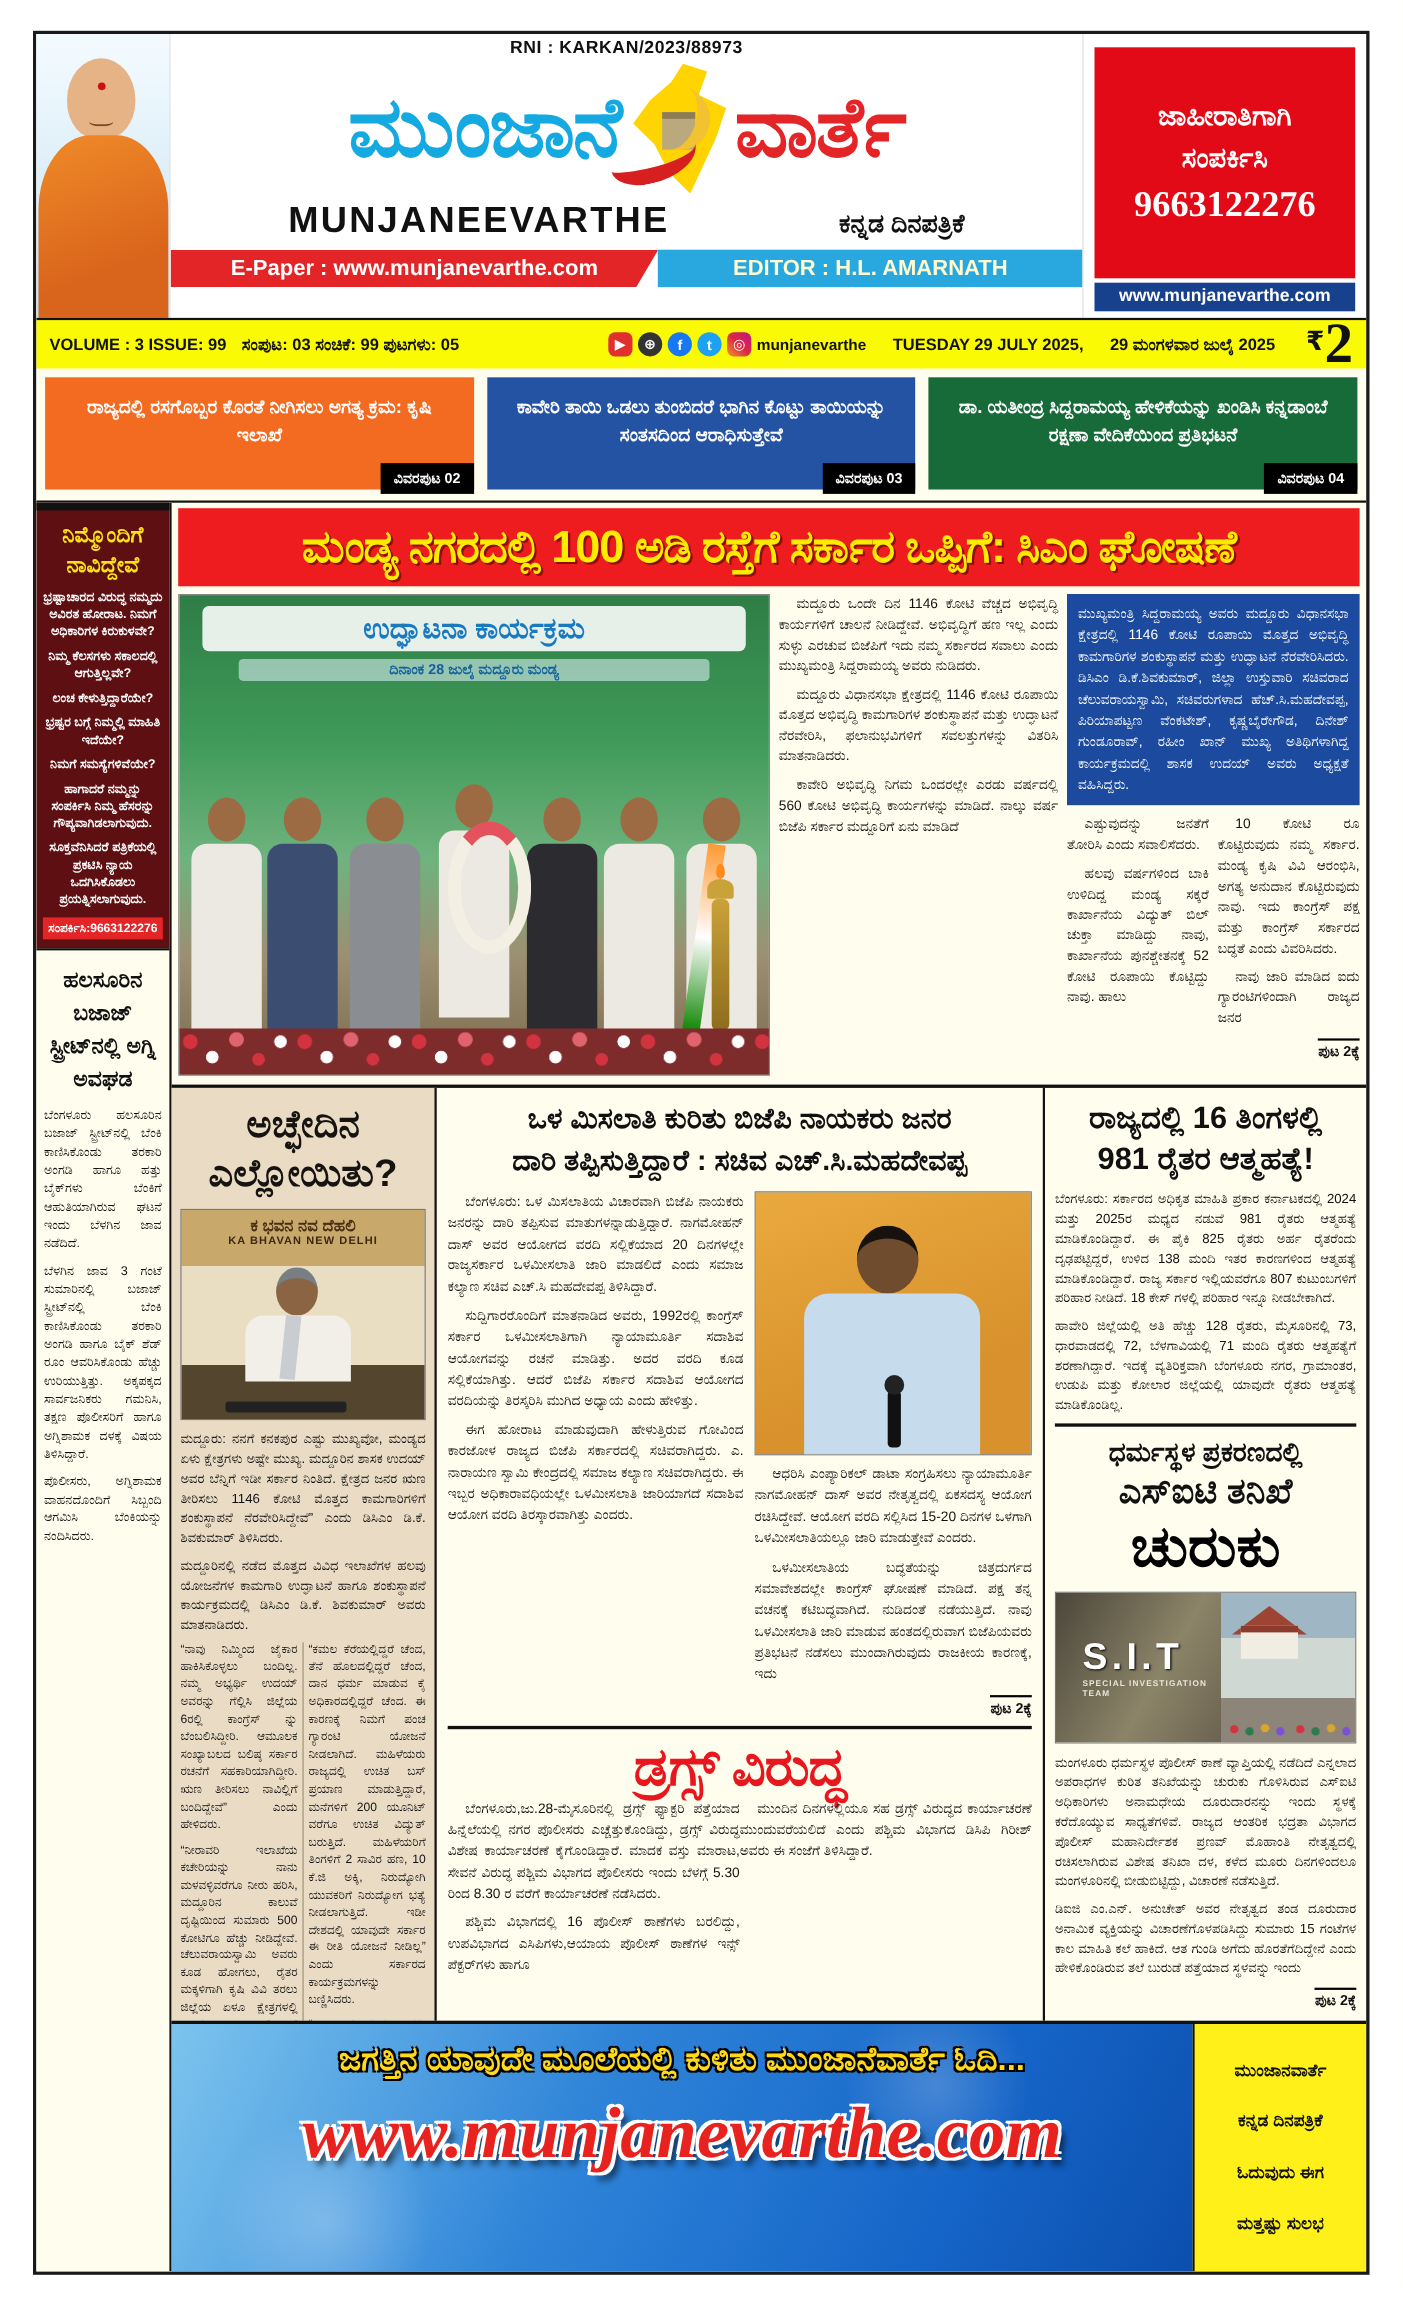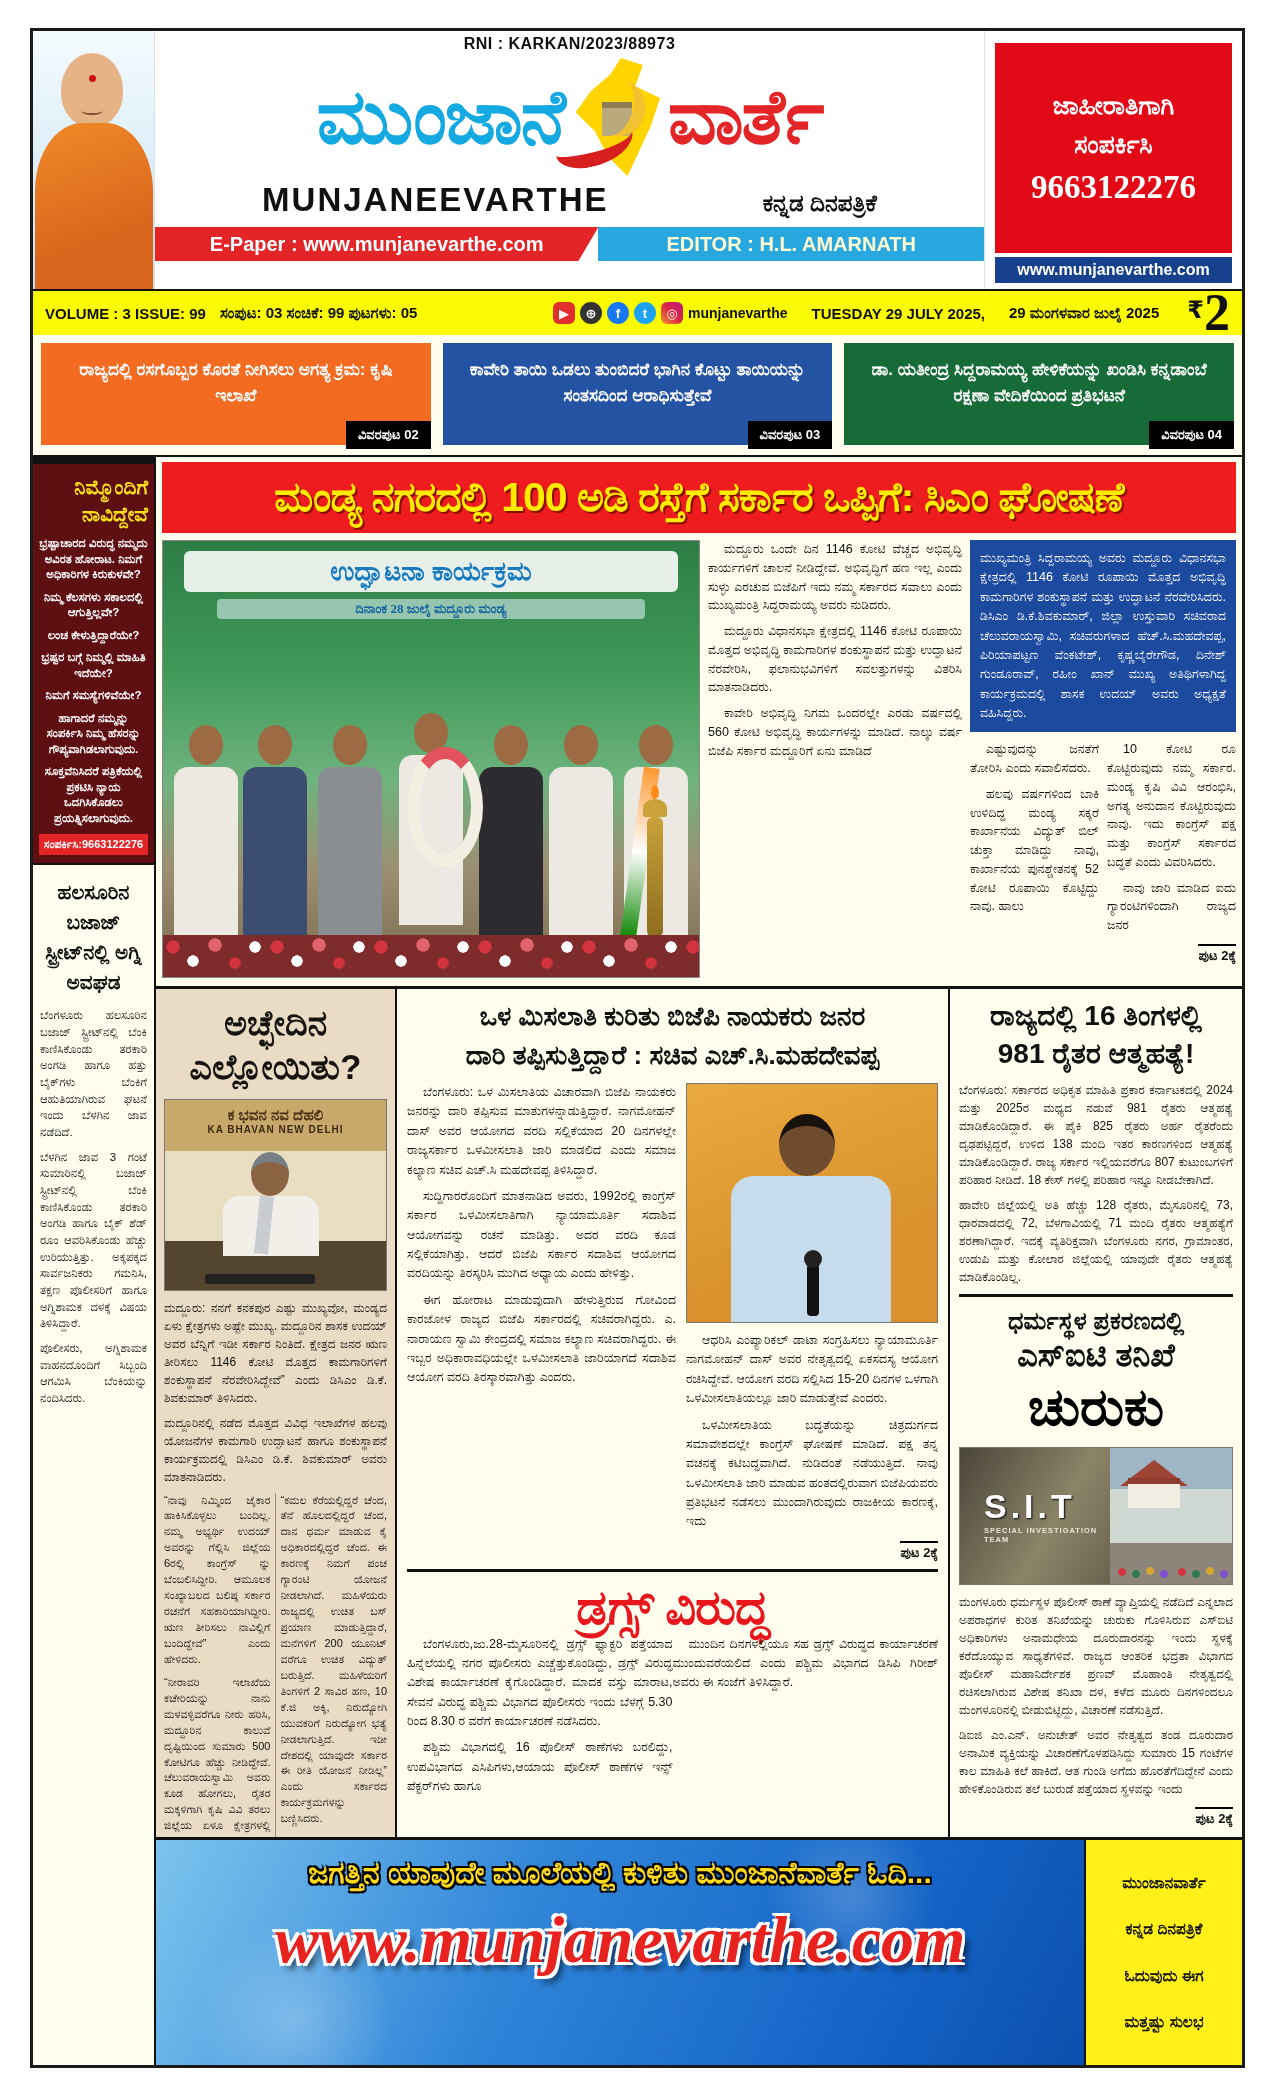--- a/index.html
+++ b/index.html
@@ -67,39 +67,39 @@
   .t-orange { background:#F26B21; }
   .t-blue { background:#2553A4; }
   .t-green { background:#176B38; }
   .page-tag { position:absolute; right:0; bottom:-4px; background:#000; color:#fff; font-size:13px;
      font-weight:bold; padding:4px 12px; }
 
   
   .main { display:flex; flex:1; border-top:2px solid #111; min-height:0; }
   .left-col { width:123px; border-right:2px solid #111; display:flex; flex-direction:column; background:#FFFDEE; }
   .sos-box { background:#5E0F12; border-top:7px solid #111; padding:10px 6px 8px 6px; color:#fff; }
-  .sos-title { color:#FFE11A; font-size:20px; font-weight:900; text-align:right; line-height:1.35; margin-bottom:8px; }
+  .sos-title { color:#FFE11A; font-size:20px; font-weight:900; text-align:center; line-height:1.35; margin-bottom:8px; }
   .sos-box p { font-size:11.5px; font-weight:bold; text-align:center; line-height:1.35; margin:7px 0; }
   .sos-contact { background:#E42528; color:#fff; font-size:11px; font-weight:900; text-align:center;
      padding:4px 1px; margin-top:8px; }
   .bajaj { padding:6px 7px; border-top:2px solid #111; }
   .bajaj h3 { font-size:20px; font-weight:900; text-align:center; line-height:1.5; margin:6px 0 10px 0; color:#111; }
   .bajaj p { font-size:11.5px; line-height:1.45; text-align:justify; margin-bottom:8px; color:#111; }
 
   .content { flex:1; display:flex; flex-direction:column; min-width:0; }
   .lead-head { margin:5px 6px; background:#EE1B1F; padding:12px 6px; text-align:center; }
   .lead-head span { color:#FFEB00; font-size:41px; font-weight:900; letter-spacing:-1px;
      text-shadow:2px 2px 0 #8a0d00; white-space:nowrap; }
   .lead-body { display:flex; gap:8px; padding:2px 6px 8px 6px; }
   .lead-photo { width:538px; height:438px; position:relative; overflow:hidden; border:1px solid #888;
      background:linear-gradient(180deg,#2e7d46 0%,#3f9a58 30%,#6fb37e 55%,#9c8f72 75%,#7a6a4e 100%); }
   .photo-banner { position:absolute; top:10px; left:4%; right:4%; background:rgba(255,255,255,.88);
      color:#1a7ac0; font-size:26px; font-weight:900; text-align:center; padding:5px 2px; border-radius:6px; }
   .photo-banner2 { position:absolute; top:58px; left:10%; right:10%; background:rgba(230,245,255,.55);
-     color:#14629e; font-size:13px; font-weight:bold; text-align:center; padding:2px; border-radius:4px;font-family:Liberation Serif, serif; }
+     color:#14629e; font-size:13px; font-weight:bold; text-align:center; padding:2px; border-radius:4px; }
   .person { position:absolute; bottom:42px; width:64px; height:210px; }
   .person .head { width:34px; height:40px; background:#9c6b43; border-radius:50%; margin:0 auto 2px auto; }
   .person .body { width:64px; height:170px; border-radius:14px 14px 0 0; }
   .b-white { background:#ece9e2; } .b-navy { background:#3c4d72; } .b-gray { background:#8a8d91; }
   .b-black { background:#2c2c30; } .b-sash { background:#ece9e2; position:relative; }
   .b-sash::after { content:""; position:absolute; left:8px; top:0; width:16px; height:170px;
      background:linear-gradient(180deg,#ff9933,#ffffff 50%,#138808); transform:rotate(8deg); }
   .garland { position:absolute; bottom:110px; left:244px; width:76px; height:120px; border:12px solid #f3efe2;
      border-top-color:#e4535d; border-radius:50%; }
   .lamp { position:absolute; right:36px; bottom:40px; width:16px; height:120px; background:linear-gradient(#caa23a,#8d6d1d); border-radius:6px; }

